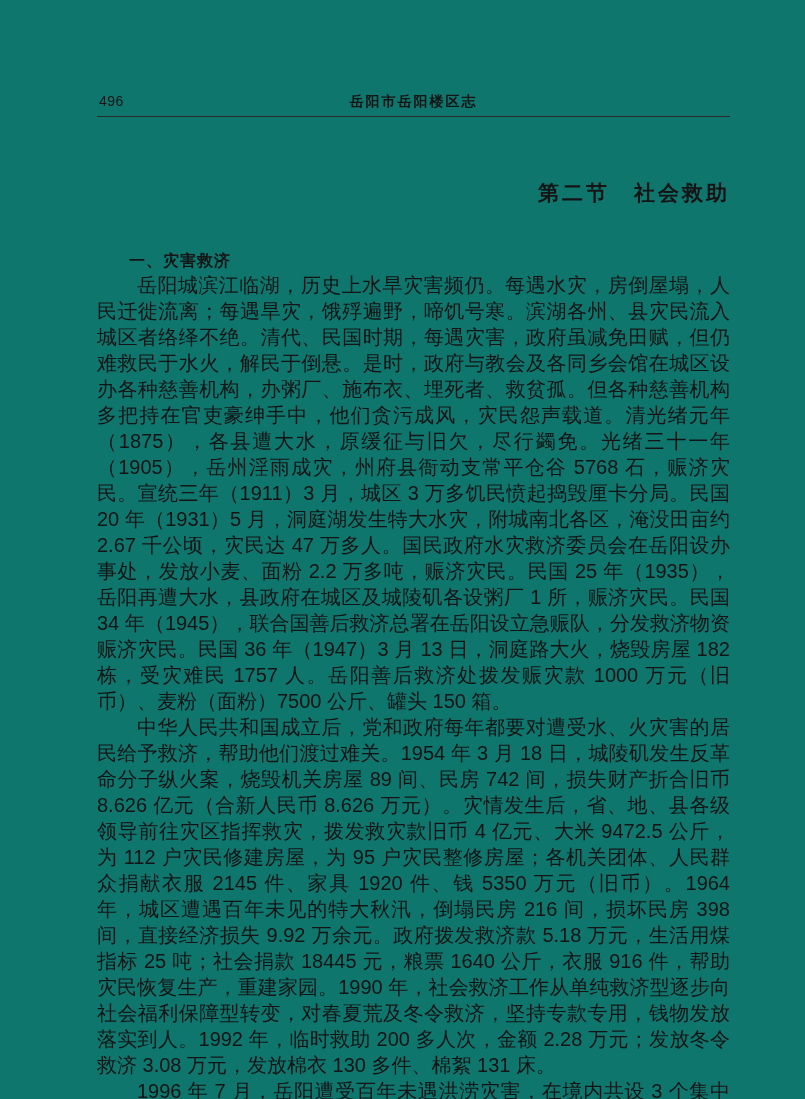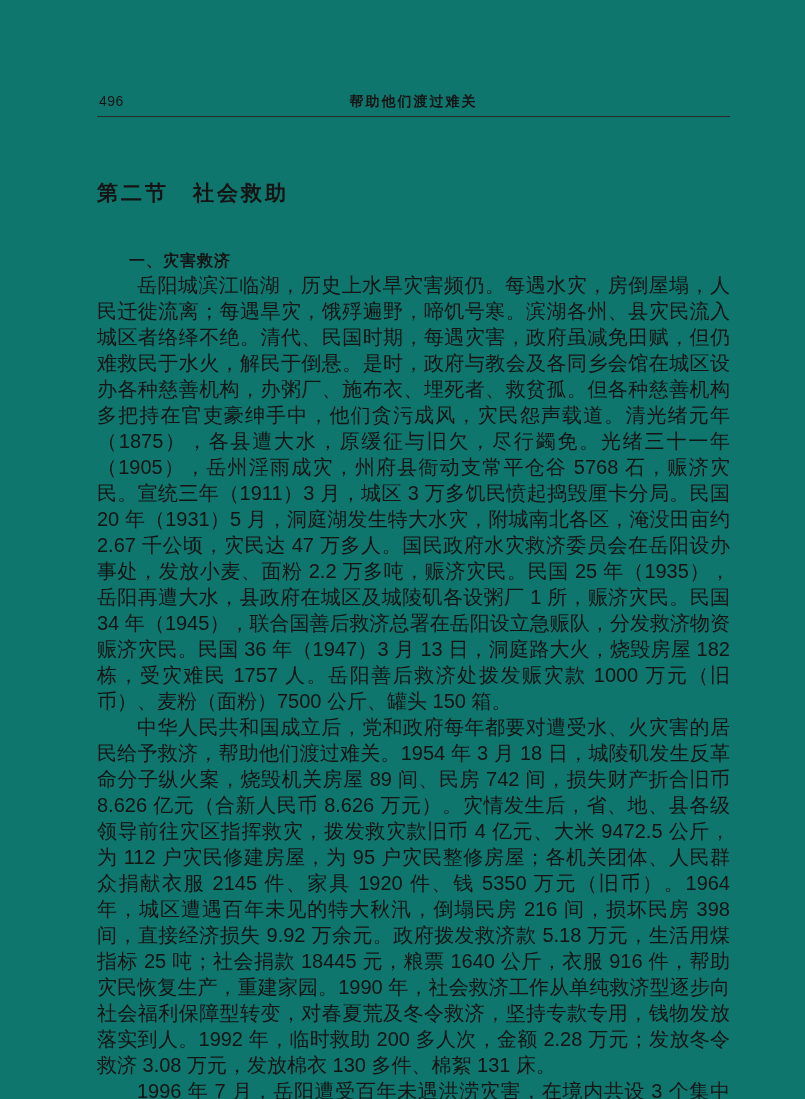--- a/index.html
+++ b/index.html
@@ -35,21 +35,21 @@
     font-size: 14px;
     font-weight: bold;
     letter-spacing: 2px;
   }
   .head-rule {
     border: 0;
     border-top: 1.6px solid #2a2a2a;
     margin: 2px 0 0 0;
   }
   .section-title {
-    text-align: left;
+    text-align: right;
     font-size: 21px;
     font-weight: bold;
     letter-spacing: 3px;
     margin: 62px 0 0 0;
   }
   .subsection {
     font-size: 16px;
     font-weight: bold;
     text-indent: 2em;
     letter-spacing: 1px;
@@ -63,21 +63,21 @@
     margin: 0;
   }
 </style>
 </head>
 <body>
 
 <div class="page">
 
   <div class="running-head">
     <span class="pagenum">496</span>
-    <span class="book-title">帮助他们渡过难关</span>
+    <span class="book-title">岳阳市岳阳楼区志</span>
   </div>
 
   <hr class="head-rule">
 
   <h1 class="section-title">第二节　社会救助</h1>
 
   <h2 class="subsection">一、灾害救济</h2>
 
   <p class="body-para">岳阳城滨江临湖，历史上水旱灾害频仍。每遇水灾，房倒屋塌，人民迁徙流离；每遇旱灾，饿殍遍野，啼饥号寒。滨湖各州、县灾民流入城区者络绎不绝。清代、民国时期，每遇灾害，政府虽减免田赋，但仍难救民于水火，解民于倒悬。是时，政府与教会及各同乡会馆在城区设办各种慈善机构，办粥厂、施布衣、埋死者、救贫孤。但各种慈善机构多把持在官吏豪绅手中，他们贪污成风，灾民怨声载道。清光绪元年（1875），各县遭大水，原缓征与旧欠，尽行蠲免。光绪三十一年（1905），岳州淫雨成灾，州府县衙动支常平仓谷 5768 石，赈济灾民。宣统三年（1911）3 月，城区 3 万多饥民愤起捣毁厘卡分局。民国 20 年（1931）5 月，洞庭湖发生特大水灾，附城南北各区，淹没田亩约 2.67 千公顷，灾民达 47 万多人。国民政府水灾救济委员会在岳阳设办事处，发放小麦、面粉 2.2 万多吨，赈济灾民。民国 25 年（1935），岳阳再遭大水，县政府在城区及城陵矶各设粥厂 1 所，赈济灾民。民国 34 年（1945），联合国善后救济总署在岳阳设立急赈队，分发救济物资赈济灾民。民国 36 年（1947）3 月 13 日，洞庭路大火，烧毁房屋 182 栋，受灾难民 1757 人。岳阳善后救济处拨发赈灾款 1000 万元（旧币）、麦粉（面粉）7500 公斤、罐头 150 箱。</p>
 

